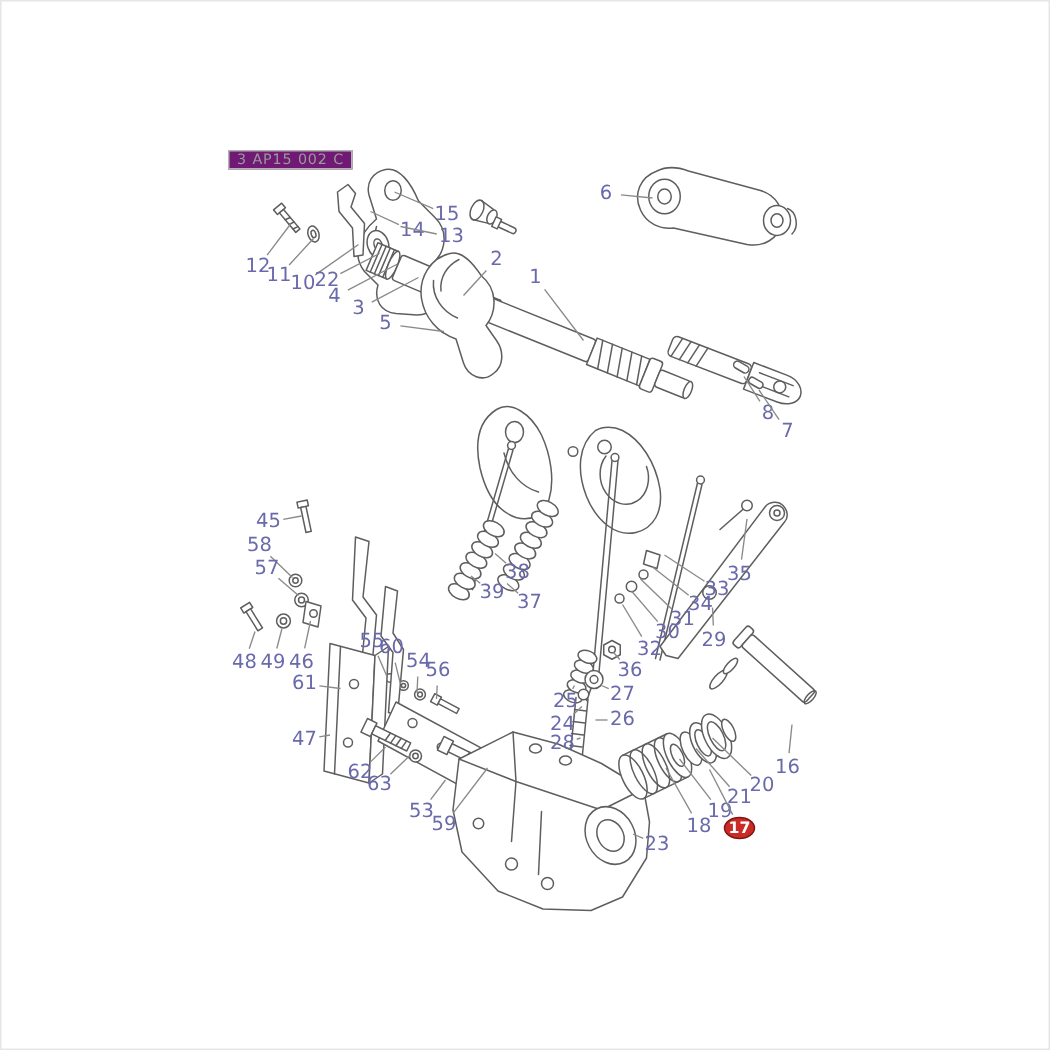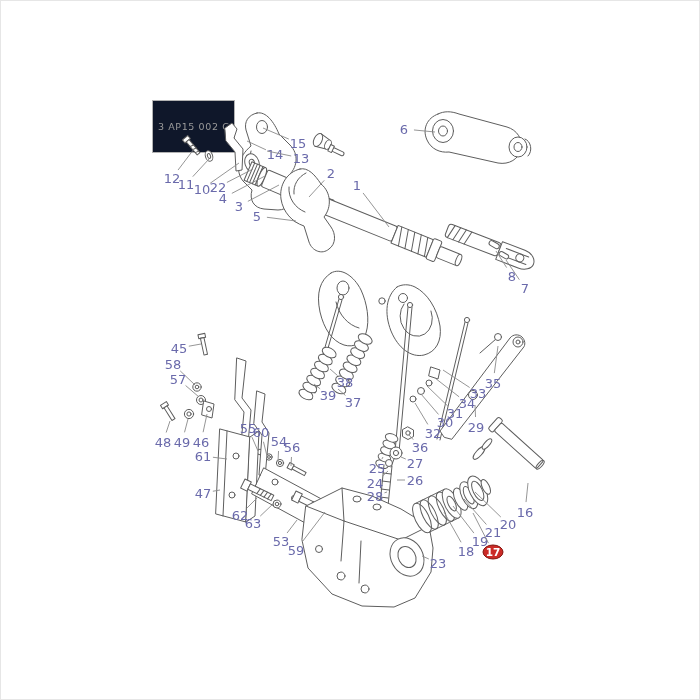--- a/index.html
+++ b/index.html
@@ -1,19 +1,19 @@
 <!DOCTYPE html>
 <html style="--line: #5e5e5e; --leader: #8a8a8a; --label: #6a6aab; --red: #cb2b27; --red-dark: #82150f;"><head>
 <meta charset="utf-8">
 <style>
   html,body{margin:0;padding:0;background:#fff;}
   .stage{position:relative;width:698px;height:698px;background:#fff;border:1px solid #e6e6e6;overflow:hidden;
          font-family:"DejaVu Sans",sans-serif;}
   .ref-box{position:absolute;left:151px;top:99px;border:1px solid #b3b3b3;color:#9a9a9a;
-           font:9.5px "DejaVu Sans",sans-serif;letter-spacing:.6px;padding:20px 5px;background:#0f172a;}
+           font:9.5px "DejaVu Sans",sans-serif;letter-spacing:.6px;padding:0 5px;background:#701a75;}
   #diagram-svg{position:absolute;inset:0;}
   .art{fill:none;stroke:var(--line,#5e5e5e);stroke-width:1;stroke-linejoin:round;stroke-linecap:round;}
   .artf{fill:#ffffff;stroke:var(--line,#5e5e5e);stroke-width:1;stroke-linejoin:round;stroke-linecap:round;}
   .leader{stroke:var(--leader,#8a8a8a);stroke-width:.9;}
   .lbl{font:13px "DejaVu Sans",sans-serif;fill:var(--label,#6a6aab);text-anchor:middle;dominant-baseline:central;}
   .lbl.hl{fill:#ffffff;font-size:10.5px;font-weight:bold;}
   .hl-ellipse{fill:var(--red,#cb2b27);stroke:var(--red-dark,#82150f);stroke-width:1;}
 </style>
 </head>
 <body>

